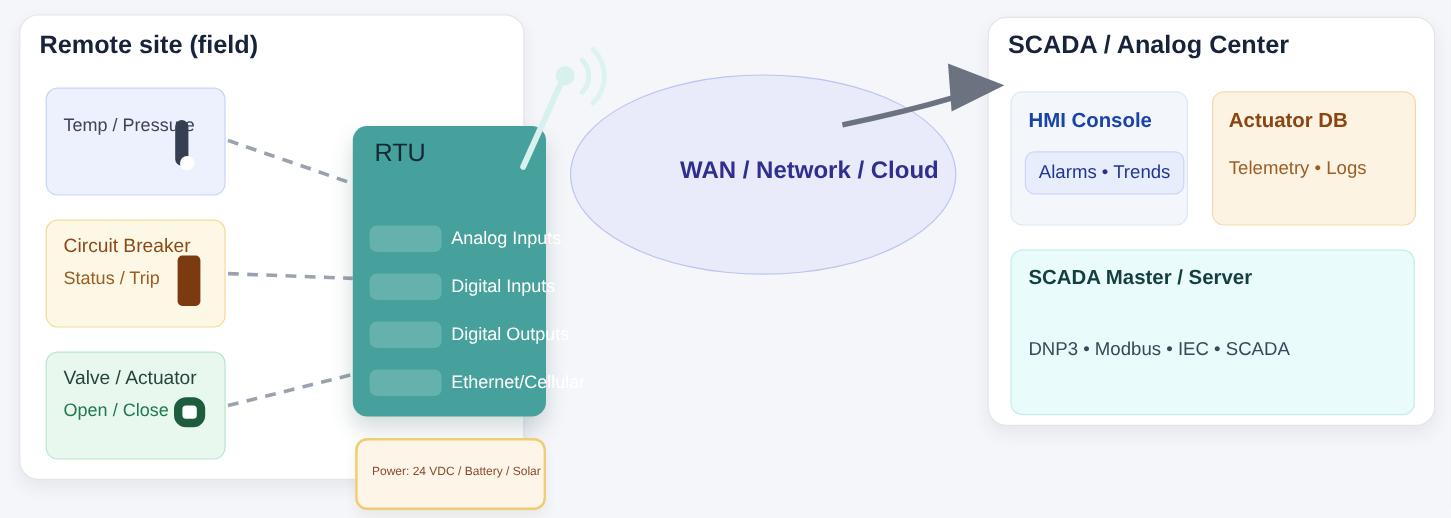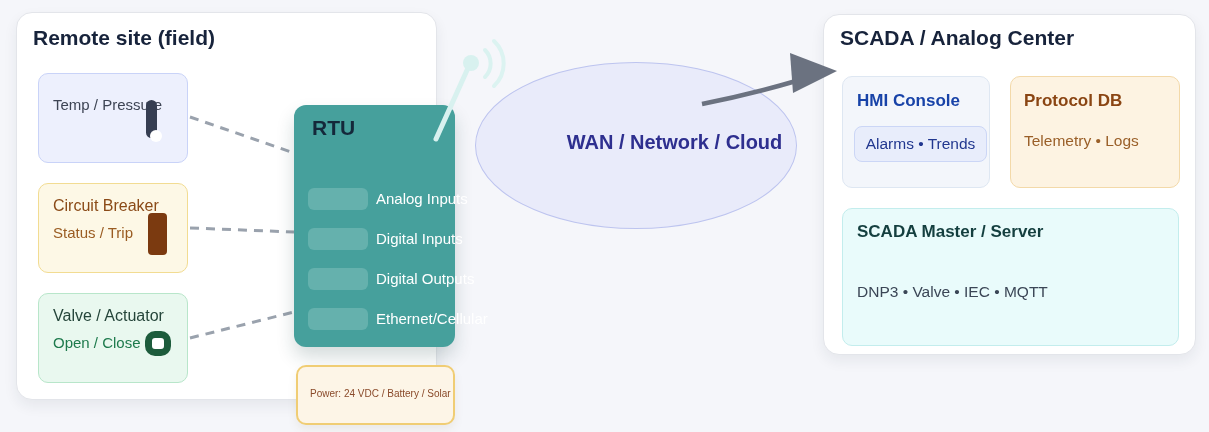--- a/index.html
+++ b/index.html
@@ -46,21 +46,21 @@
     background:#7b3a10; border-radius:4px; z-index:3; }
   .valve-ring { left:145px; top:331px; width:26px; height:25px;
     background:#ffffff; border:7px solid #1d5c3c; border-radius:10px; z-index:3; }
 
   
   .rtu {
     left:294px; top:105px; width:161px; height:242px;
     background:#46a09c; border-radius:12px; z-index:6;
     box-shadow:0 10px 18px rgba(20,60,60,.18);
   }
-  .rtu-title { left:18px; top:11px; font-size:21px; font-weight:bold; color:#14283a; position:absolute; }
+  .rtu-title { left:18px; top:11px; font-size:21px; font-weight:normal; color:#14283a; position:absolute; }
   .rtu-sub { left:18px; top:43px; font-size:15px; color:#ffffff; white-space:nowrap; position:absolute; }
   .port-row { position:absolute; left:14px; height:22px; }
   .port-pill { position:absolute; left:0; top:0; width:60px; height:22px;
     background:#65b1ad; border-radius:6px; }
   .port-label { position:absolute; left:68px; top:2px; font-size:15px; color:#ffffff; white-space:nowrap; }
   .pr0 { top:83px; } .pr1 { top:123px; } .pr2 { top:163px; } .pr3 { top:203px; }
 
   
   .power {
     left:296px; top:365px; width:159px; height:60px;
@@ -176,22 +176,22 @@
   <div class="abs panel-title scada-title">SCADA / Analog Center</div>
 
   <div class="abs card hmi-card">
     <div class="card-title hmi-title">HMI Console</div>
     <div class="hmi-chip">
       <span>Alarms • Trends</span>
     </div>
   </div>
 
   <div class="abs card hist-card">
-    <div class="card-title hist-title">Protocol DB</div>
+    <div class="card-title hist-title">Actuator DB</div>
     <div class="hist-detail">Telemetry • Logs</div>
   </div>
 
   <div class="abs card master-card">
     <div class="card-title master-title">SCADA Master / Server</div>
-    <div class="master-line2">DNP3 • Valve • IEC • MQTT</div>
+    <div class="master-line2">DNP3 • Modbus • IEC • SCADA</div>
   </div>
 
 </div>
 
 </body></html>

